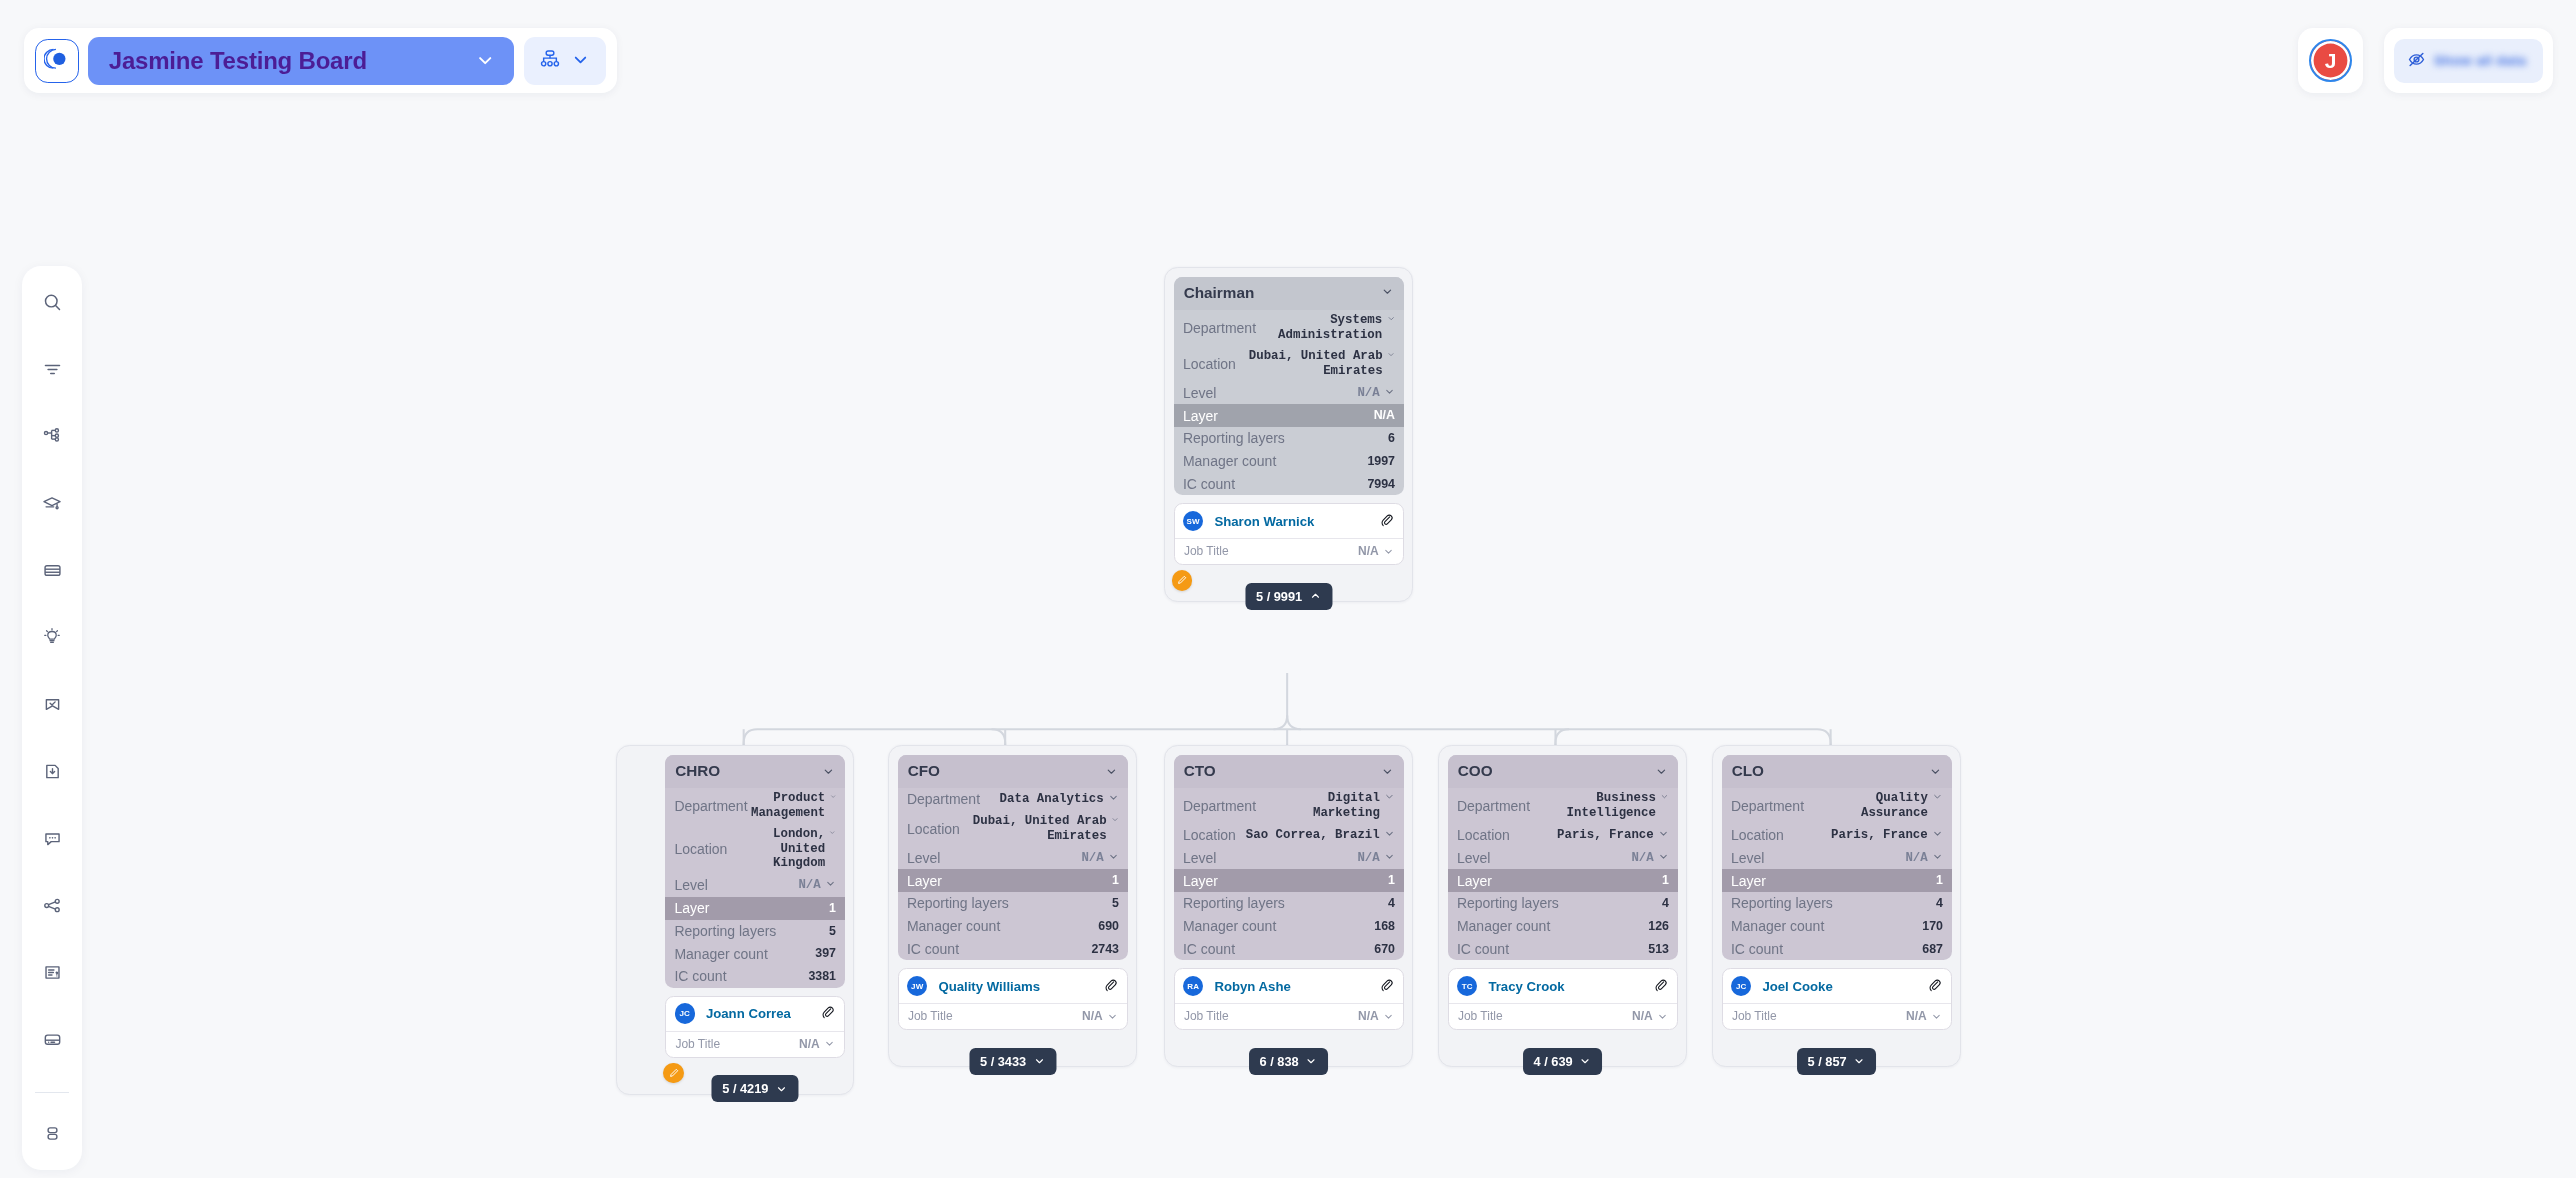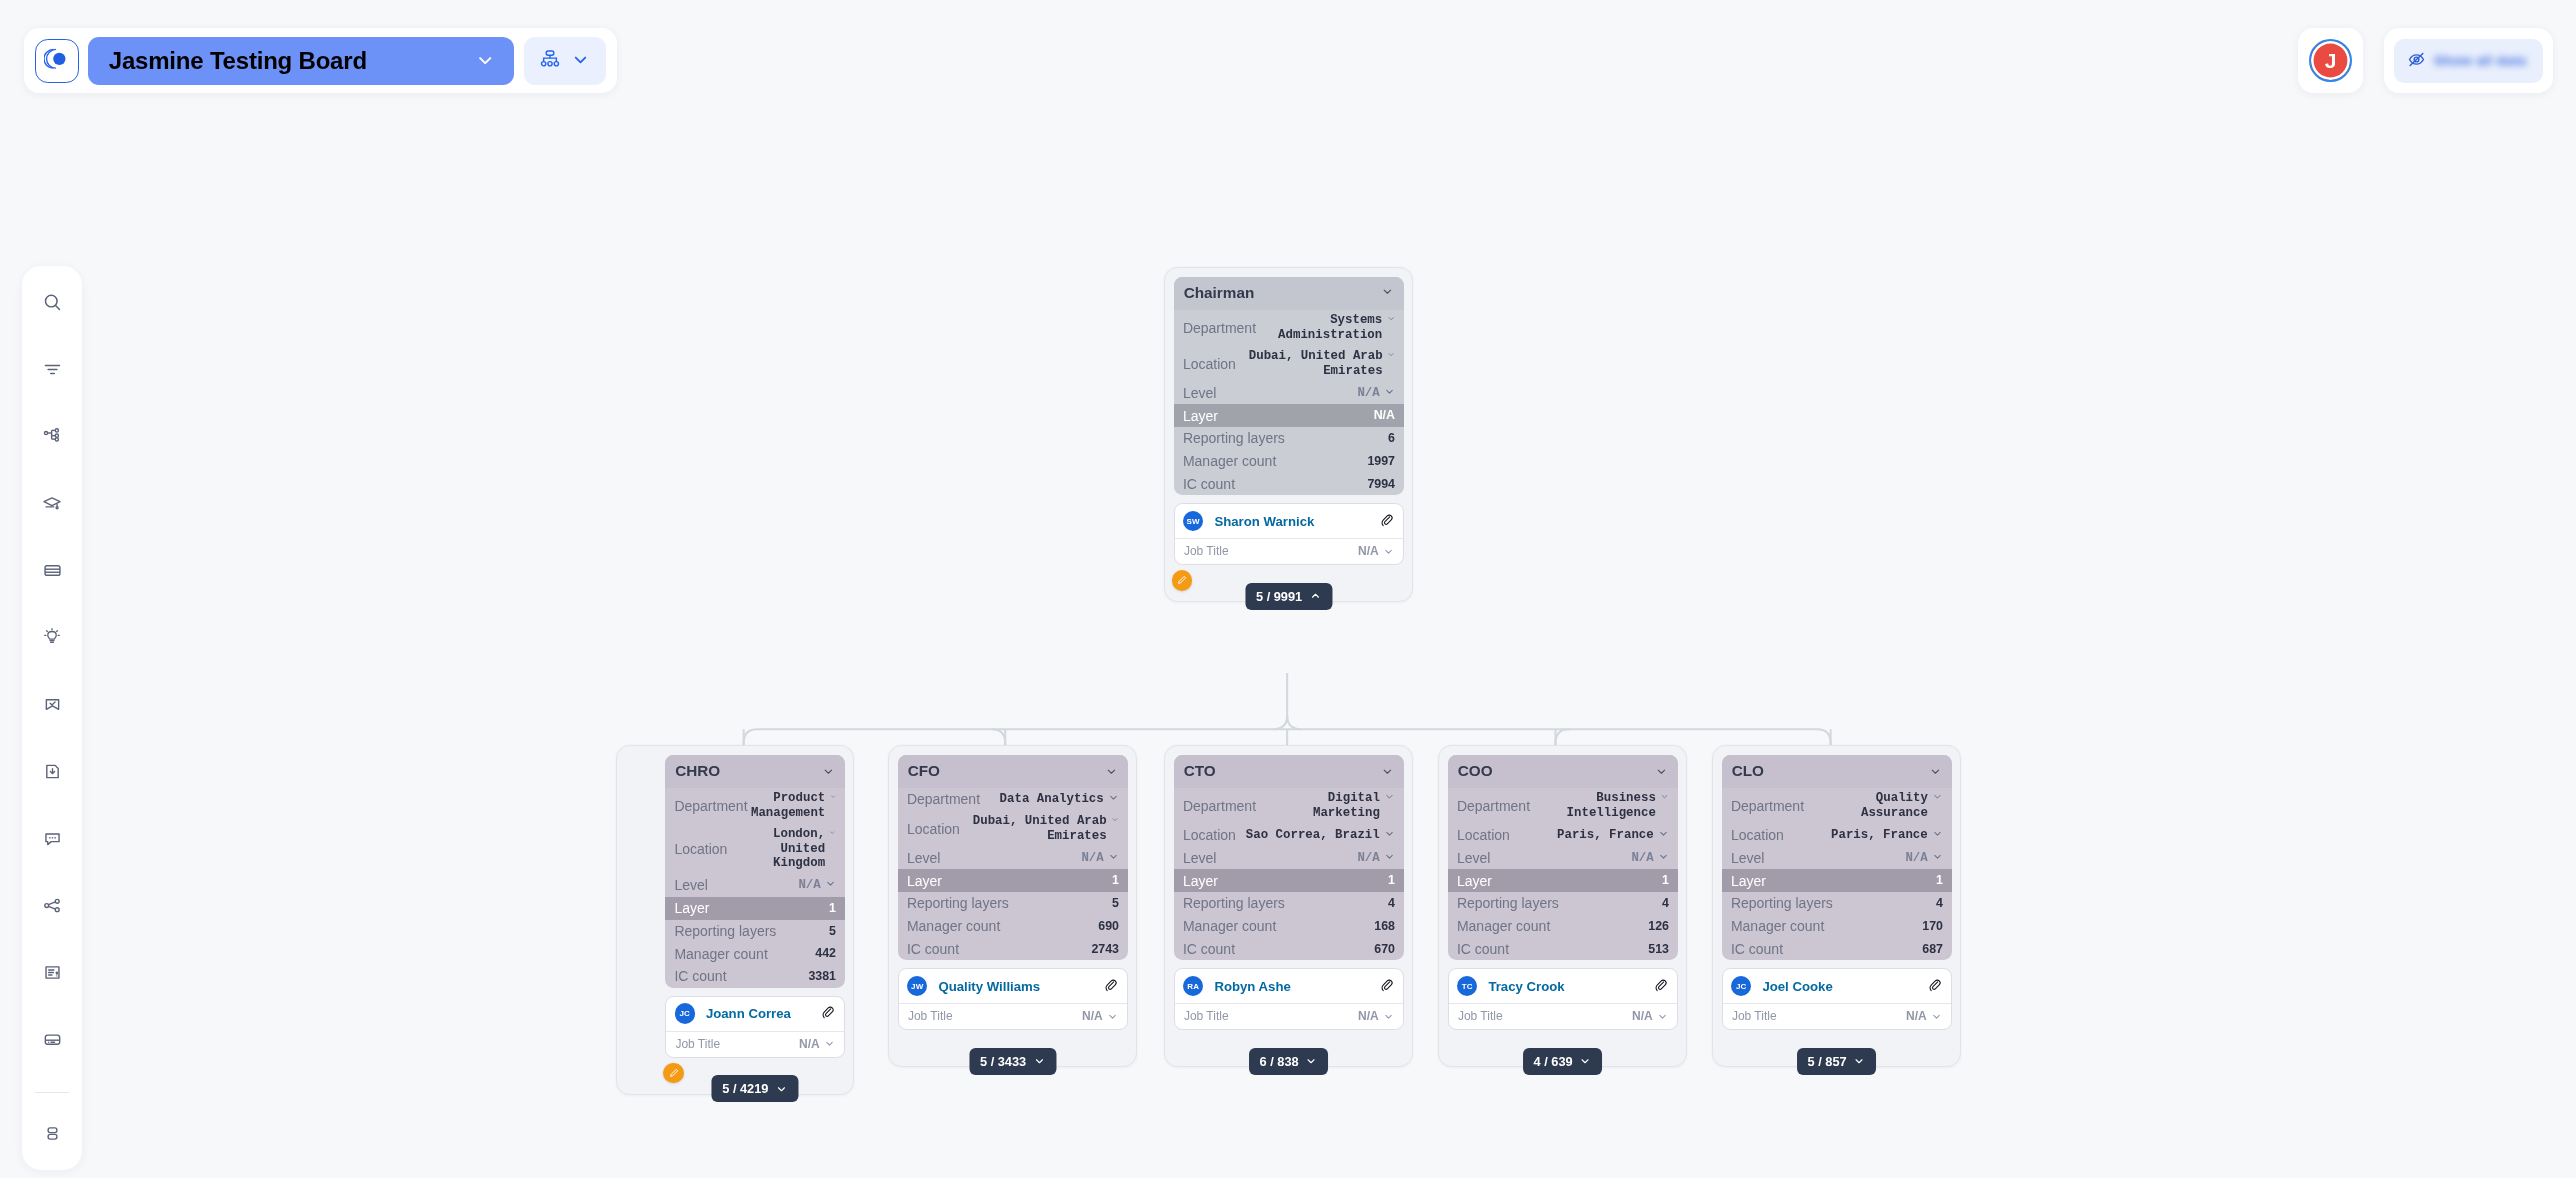--- a/index.html
+++ b/index.html
@@ -47,21 +47,21 @@
     min-width: 426px;
     background: #6D92F7;
     border-radius: 11px;
     display: flex;
     align-items: center;
     justify-content: space-between;
     padding: 0 19px 0 20.4px;
     cursor: pointer;
   }
   .board-select .lbl {
-    color: #000000;
+    color: #4c1d95;
     font-size: 24px;
     font-weight: 700;
     letter-spacing: -0.2px;
     white-space: nowrap;
   }
   .chev-white { margin-left: 29px; display:flex; }
   .view-select {
     height: 48px;
     background: #EAF0FE;
     border-radius: 11px;
@@ -693,21 +693,21 @@
         <div class="attr-row layer plain">
           <span class="k">Layer</span>
           <span class="v">1</span>
         </div>
         <div class="attr-row plain">
           <span class="k">Reporting layers</span>
           <span class="v">5</span>
         </div>
         <div class="attr-row plain">
           <span class="k">Manager count</span>
-          <span class="v">442</span>
+          <span class="v">397</span>
         </div>
         <div class="attr-row plain">
           <span class="k">IC count</span>
           <span class="v">3381</span>
         </div>
       </div>
       <div class="person-block">
         <div class="person-row">
           <span class="p-avatar">JC</span>
           <span class="p-name">Joann Correa</span>

